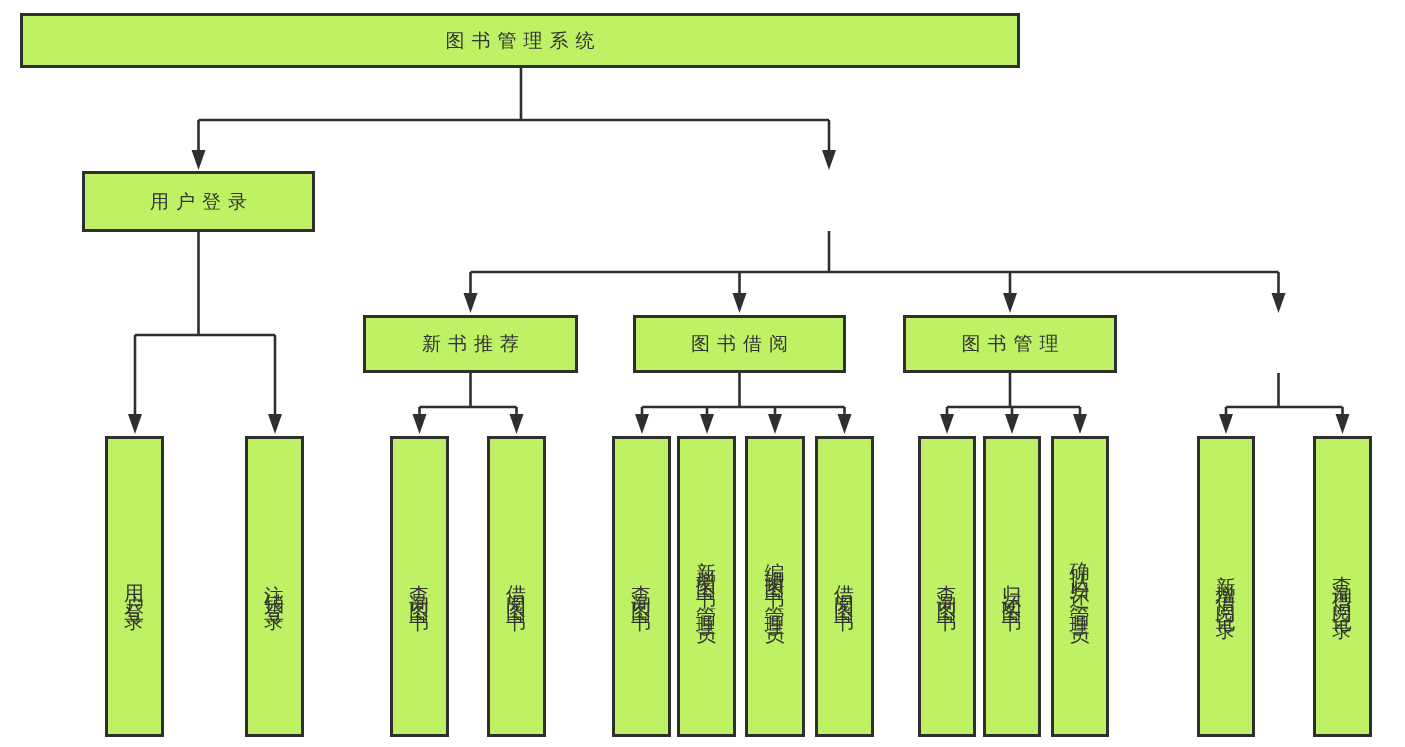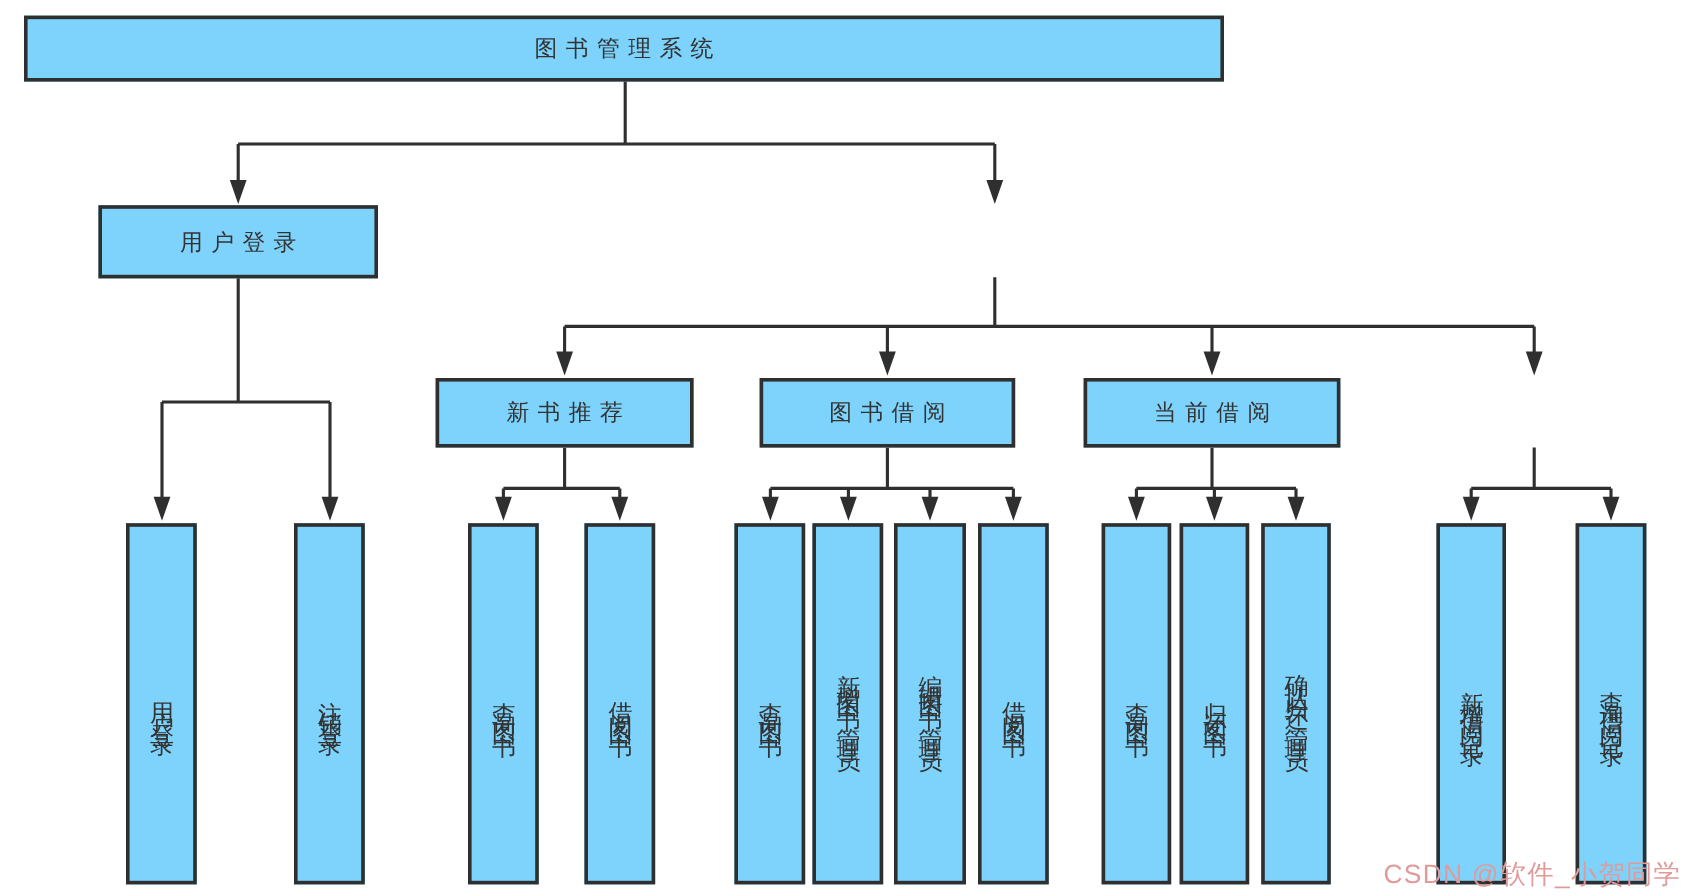--- a/index.html
+++ b/index.html
@@ -26,21 +26,21 @@
     fill: none;
   }
   .connectors .arrow {
     fill: var(--line, #2f2f2f);
     stroke: none;
   }
   .node {
     position: absolute;
     box-sizing: border-box;
     border: 3px solid var(--line, #2f2f2f);
-    background: #7dd3fc;
+    background: #bef264;
     display: flex;
     align-items: center;
     justify-content: center;
     color: var(--text, #333333);
   }
   .hnode {
     font-size: 19px;
     letter-spacing: 7px;
     padding-left: 7px; 
     white-space: nowrap;
@@ -144,21 +144,21 @@
       <path class="arrow" d="M1342.5 434 l-7 -20 h14 z"></path>
     </g>
   </svg>
 
   <div class="node hnode root-node">图书管理系统</div>
 
   <div class="node hnode l2a">用户登录</div>
 
   <div class="node hnode l3 g0">新书推荐</div>
   <div class="node hnode l3 g1">图书借阅</div>
-  <div class="node hnode l3 g2">当前借阅</div>
+  <div class="node hnode l3 g2">图书管理</div>
 
   <div class="node vnode vx1">
     <span class="vtext">用户登录</span>
   </div>
   <div class="node vnode vx2">
     <span class="vtext">注销登录</span>
   </div>
 
   <div class="node vnode vx3">
     <span class="vtext">查询图书</span>
@@ -190,15 +190,14 @@
     <span class="vtext">确认归还（管理员）</span>
   </div>
 
   <div class="node vnode vx12">
     <span class="vtext">新增借阅记录</span>
   </div>
   <div class="node vnode vx13">
     <span class="vtext">查询借阅记录</span>
   </div>
 
-  <div class="watermark">CSDN @软件_小贺同学</div>
 
 </div>
 
 </body></html>

